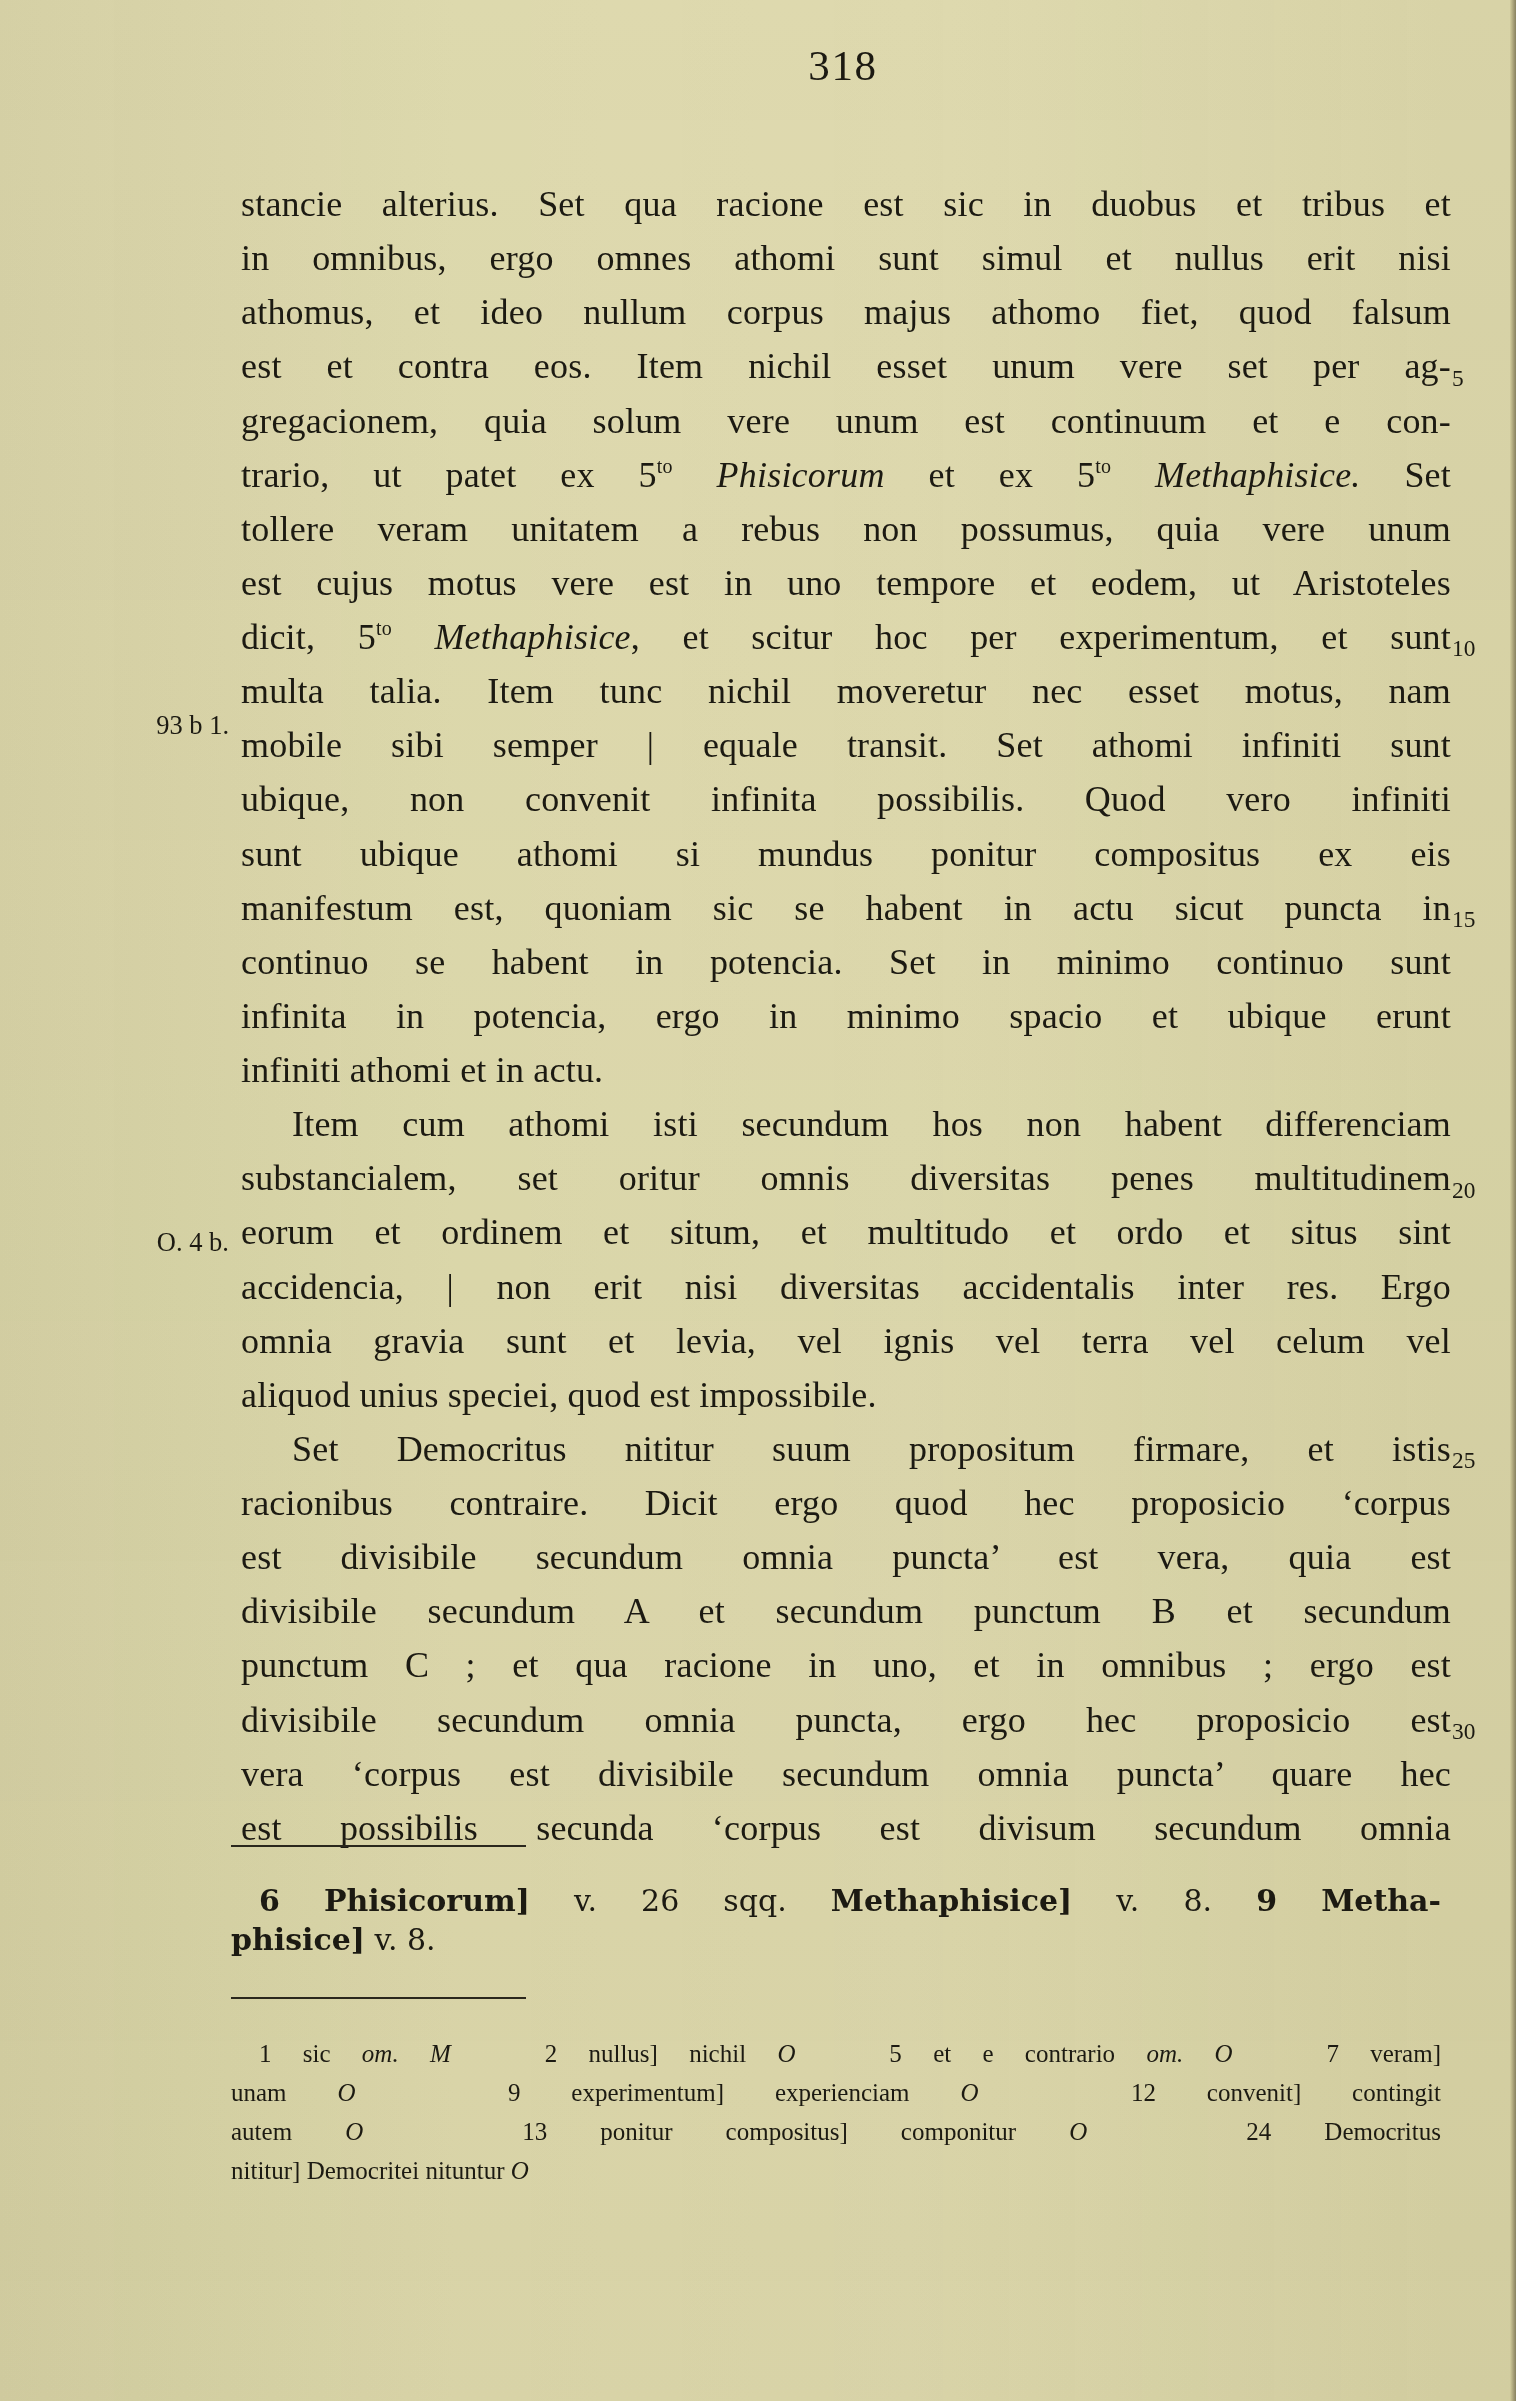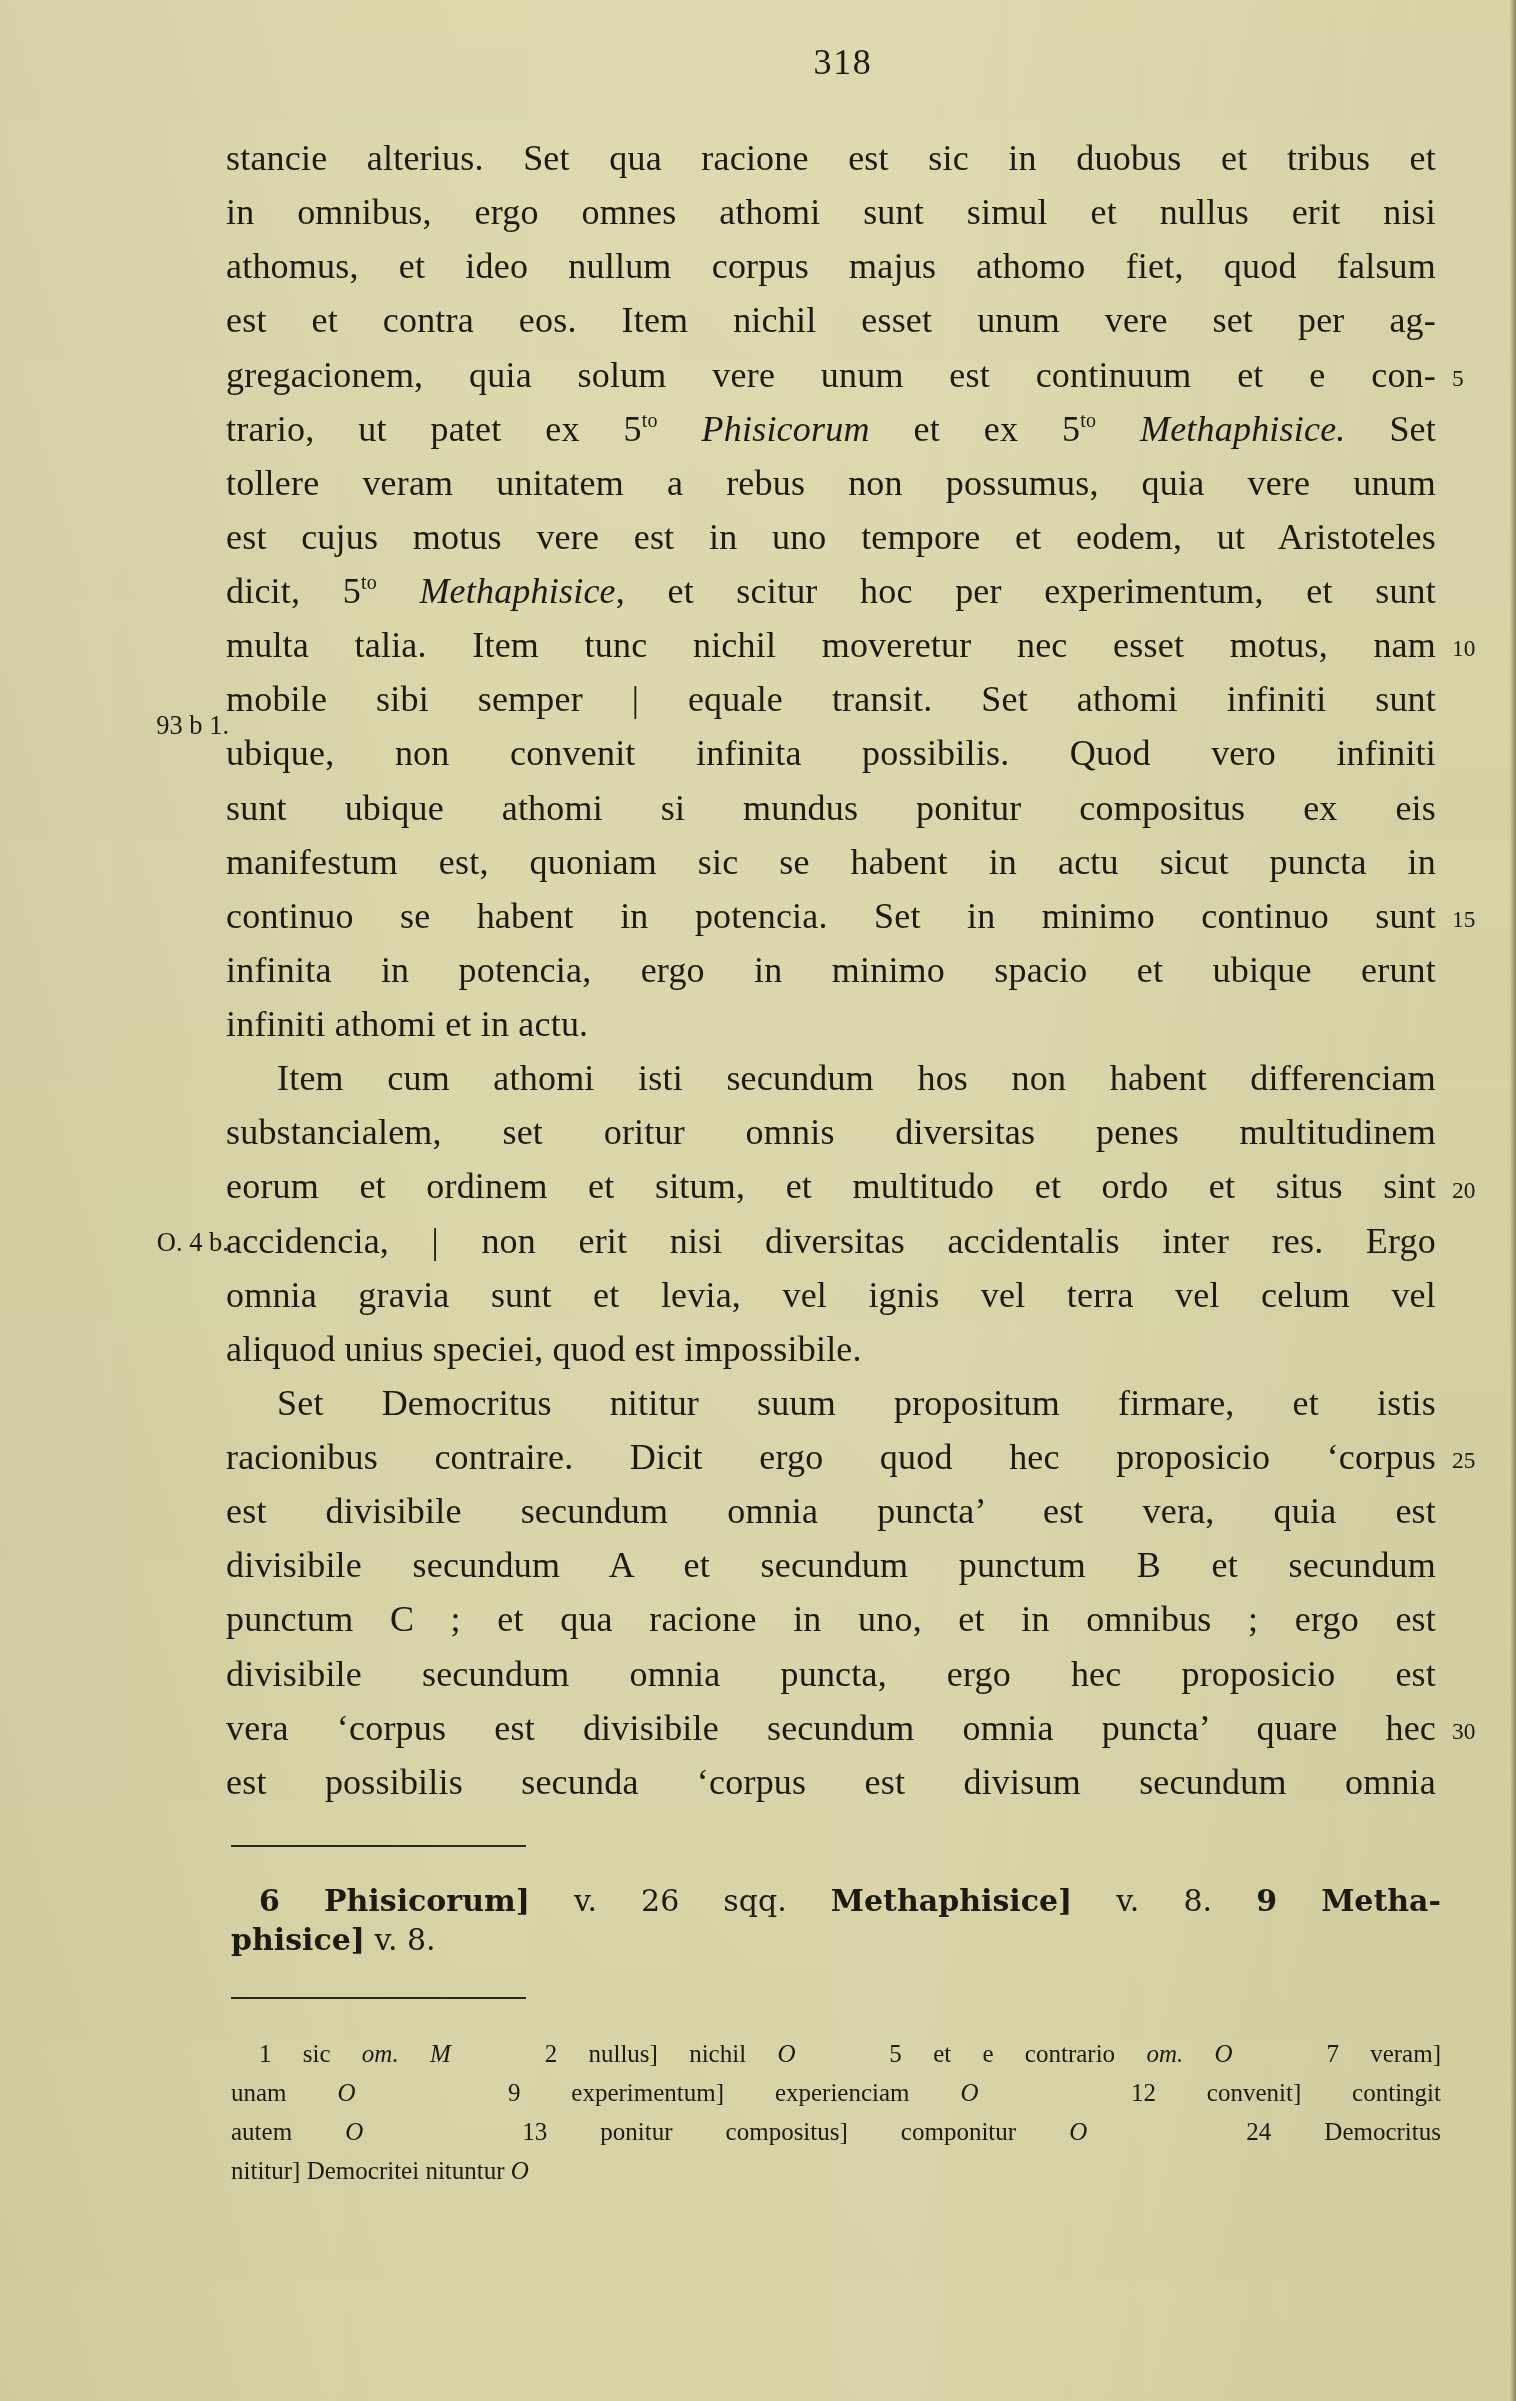--- a/index.html
+++ b/index.html
@@ -11,26 +11,26 @@
       linear-gradient(180deg, rgba(255,255,240,0.06), rgba(0,0,0,0.02));
     color: #1c1a12;
     font-family: "Liberation Serif", "DejaVu Serif", serif;
   }
   .edge {
     position: absolute; top: 0; right: 0; width: 7px; height: 2401px;
     background: linear-gradient(90deg, #d2cc9c, #9d9670 60%, #7d7758);
   }
   .page-number {
     position: absolute; top: 41px; left: 796px; width: 94px; text-align: center;
-    font-size: 36px; letter-spacing: 1.6px;
+    font-size: 43px; letter-spacing: 1.6px;
   }
   .body-line {
-    position: absolute; left: 226px; width: 1210px; height: 54px;
+    position: absolute; left: 241px; width: 1210px; height: 54px;
     font-size: 36px; line-height: 54px; white-space: nowrap;
-    text-align: justify; text-align-last: justify; letter-spacing: 0.2px;
+    text-align: justify; text-align-last: justify; letter-spacing: 0.2px; margin-top: 46px;
   }
   .body-line.indent { padding-left: 51px; width: 1159px; }
   .body-line.last { text-align-last: left; }
   .line-no {
     position: absolute; left: 1452px; font-size: 23.4px; line-height: 54px; height: 54px;
   }
   .margin-ref {
     position: absolute; right: 1288px; font-size: 26.5px; line-height: 54px; height: 54px; white-space: nowrap;
   }
   i { font-style: italic; }

